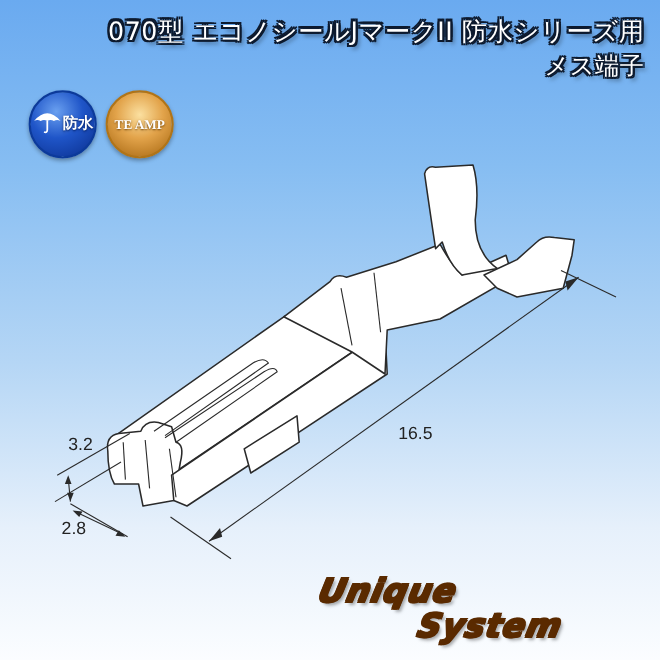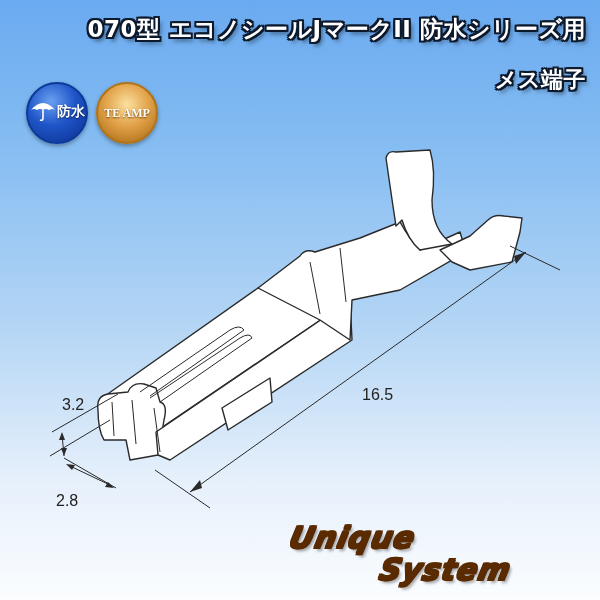--- a/index.html
+++ b/index.html
@@ -3,27 +3,27 @@
   <meta charset="utf-8">
   <style>
     html, body { margin:0; padding:0; }
     body {
       width:600px; height:600px; overflow:hidden; position:relative;
       background: linear-gradient(180deg, #6aaaf0 0%, #86bdf2 25%, #b5d6f5 55%, #e6f0fb 80%, #fbfdff 100%);
       font-family: "DejaVu Sans", sans-serif;
     }
     .title {
       position:absolute; right:14px; top:14px; text-align:right;
-      color:#fff; font-weight:bold; font-size:23px; line-height:31px;
+      color:#fff; font-weight:normal; font-size:23px; line-height:31px;
       letter-spacing:0.5px;
       text-shadow: -2px -2px 0 #0d1a2e, 2px -2px 0 #0d1a2e, -2px 2px 0 #0d1a2e, 2px 2px 0 #0d1a2e,
                    0 2px 0 #0d1a2e, 0 -2px 0 #0d1a2e, 2px 0 0 #0d1a2e, -2px 0 0 #0d1a2e, 3px 4px 4px rgba(0,0,0,0.5);
     }
     .title .line1 { display:block; white-space:nowrap; }
-    .title .line2 { display:block; font-size:22px;margin-top:19px; }
+    .title .line2 { display:block; font-size:22px; }
     .badge {
       position:absolute; width:58px; height:58px; border-radius:50%;
       display:flex; flex-direction:row; align-items:center; justify-content:center;
       color:#fff; font-weight:bold; box-shadow: 0 2px 4px rgba(0,0,0,0.35);
     }
     .badge-waterproof {
       left:26px; top:82px;
       background: radial-gradient(circle at 40% 30%, #6aa0f0 0%, #1f55c8 45%, #0a2e8c 100%);
       border:2px solid #0c3a9a;
     }
@@ -111,19 +111,19 @@
     <path d="M190 492 L200 480 L202 488 Z"></path>
     <path d="M526 252 L516 264 L514 256 Z"></path>
     <path d="M62 432 L59 440 L65 440 Z"></path>
     <path d="M64 456 L61 448 L67 448 Z"></path>
     <path d="M66 464 L75 465 L72 470 Z"></path>
     <path d="M114 488 L105 487 L108 482 Z"></path>
   </g>
 </svg>
 
 <span class="dim" style="left:62px;top:396px;">3.2</span>
-<span class="dim" style="left:56px;top:472px;margin-top:20px;">2.8</span>
+<span class="dim" style="left:56px;top:472px;">2.8</span>
 <span class="dim" style="left:362px;top:386px;">16.5</span>
 
 <div class="logo">
   <span class="w1">Unique</span>
   <span class="w2">System</span>
 </div>
 
 </body></html>

